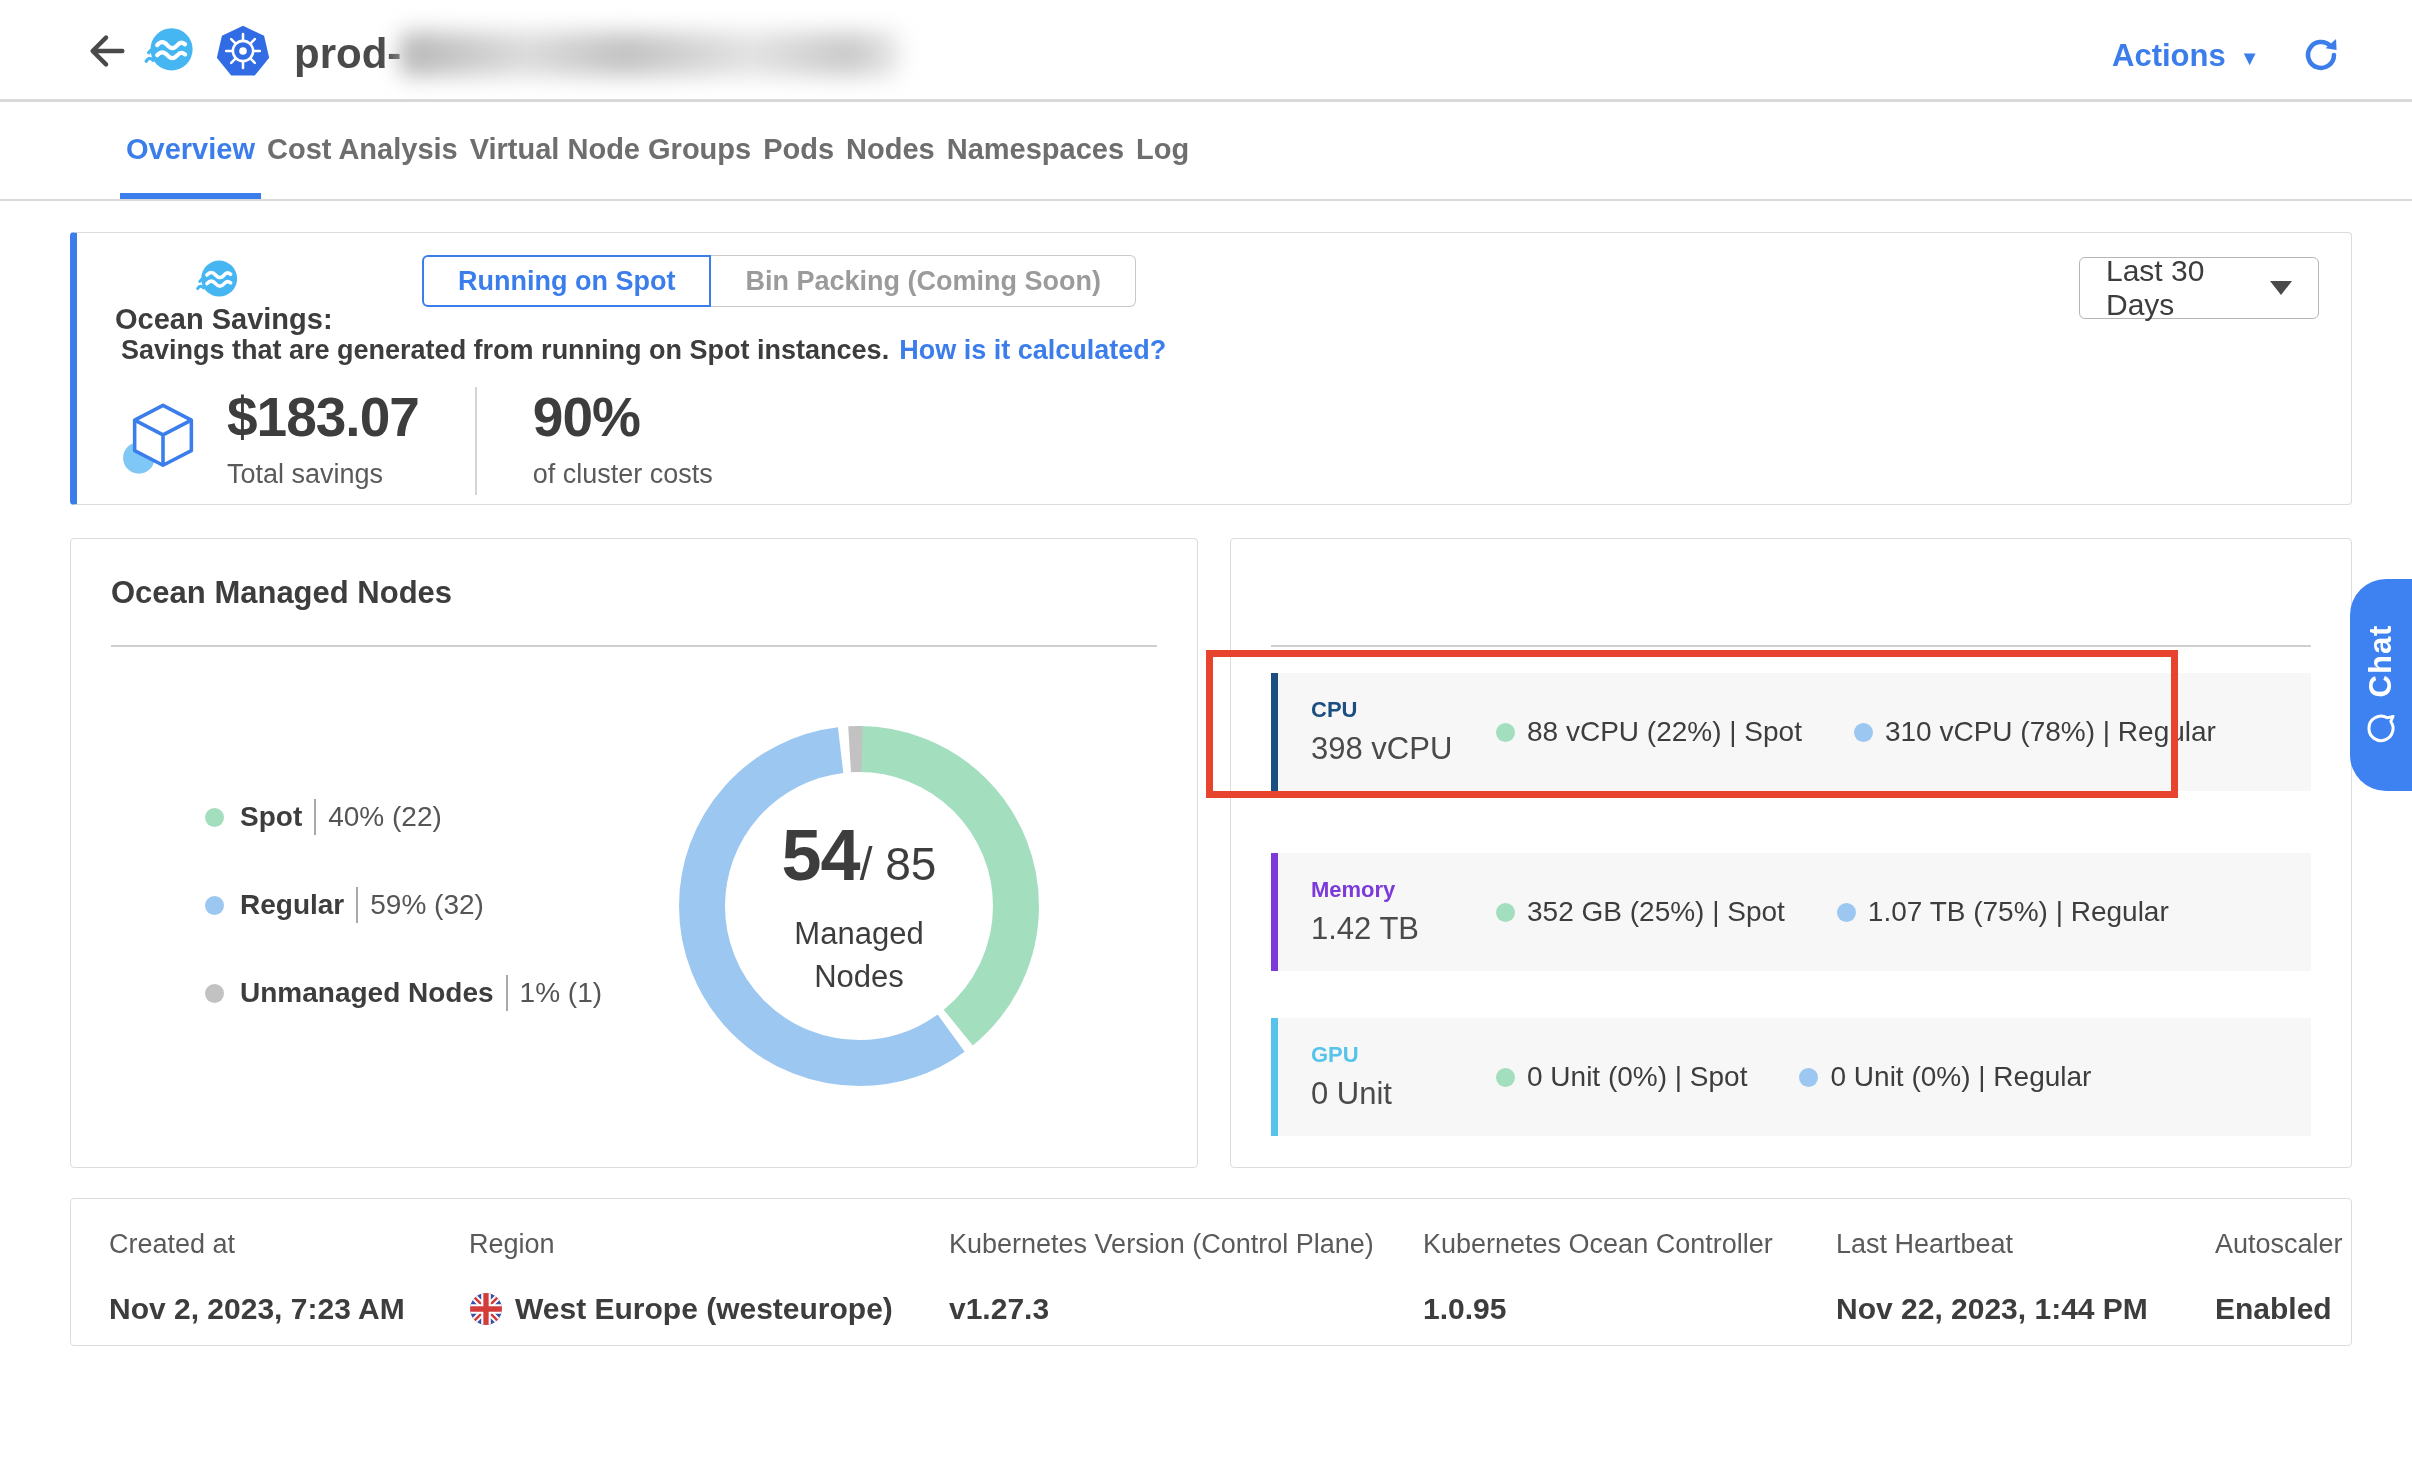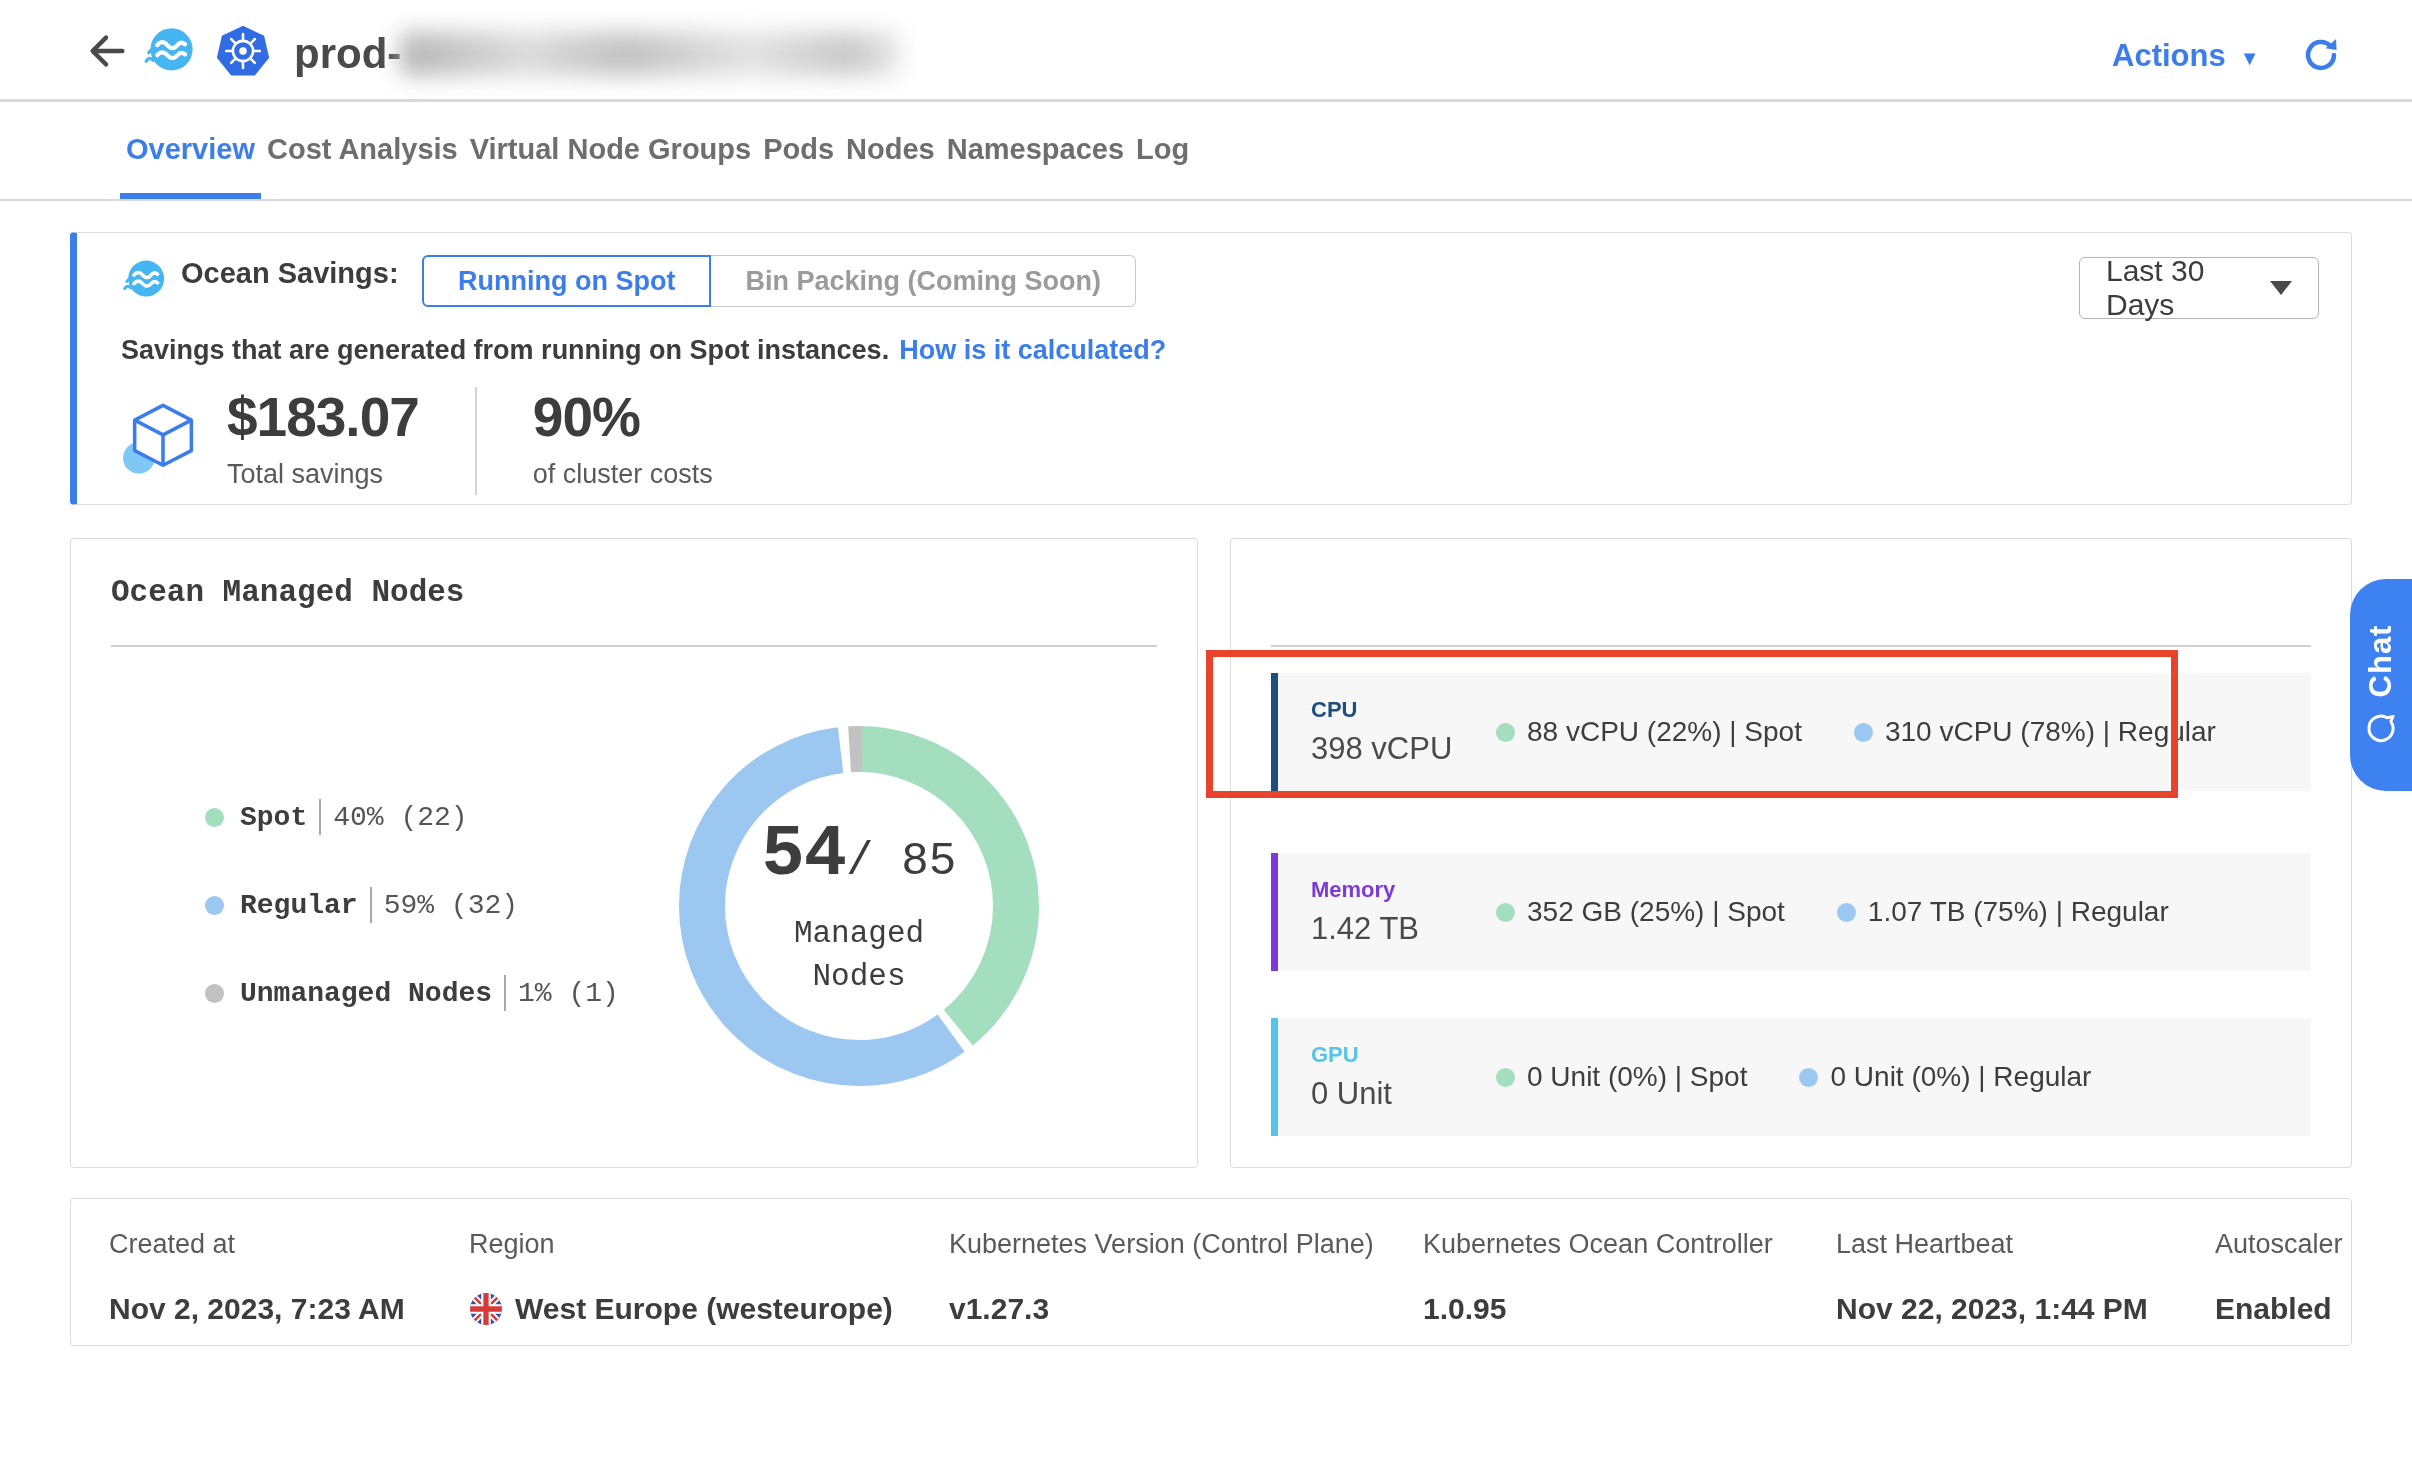--- a/index.html
+++ b/index.html
@@ -24,39 +24,39 @@
   .actions-btn { position:absolute; left:2112px; top:38px; display:flex; align-items:center; gap:14px; color:#3b7deb; font-size:31px; font-weight:700; cursor:pointer; }
   .actions-caret { font-size:20px; margin-top:4px; }
   .refresh-btn { position:absolute; left:2300px; top:34px; width:42px; height:42px; cursor:pointer; }
   
   .tabbar { position:absolute; left:0; top:105px; width:2412px; height:96px; display:flex; align-items:stretch; padding-left:120px; border-bottom:2px solid #d9d9d9; background:#fff; }
   .tab { display:flex; align-items:center; font-size:29px; font-weight:700; color:#6e6e6e; cursor:pointer; padding:0 6px; border-bottom:6px solid transparent; }
   .tab.active { color:#3b7deb; border-bottom-color:#3b7deb; }
   
   .card { position:absolute; background:#fff; border:1px solid #dcdcdc; border-radius:4px; }
   .savings-card { left:70px; top:232px; width:2282px; height:273px; border-left:7px solid #3b7deb; }
-  .savings-row1 { position:absolute; left:44px; top:24px; display:flex; align-items:flex-start; }
+  .savings-row1 { position:absolute; left:38px; top:24px; display:flex; align-items:center;flex-direction:column; }
   .mini-ocean { width:46px; height:46px; margin-right:14px; }
   .savings-label { font-size:29px; font-weight:700; color:#3d3d3d; }
   .toggle-group { position:absolute; left:345px; top:22px; display:flex; }
   .toggle-btn { height:52px; display:flex; align-items:center; padding:0 34px; font-size:27px; font-weight:700; background:#fff; cursor:pointer; }
   .toggle-btn.active { border:2px solid #3b7deb; color:#3b7deb; border-radius:6px 0 0 6px; }
   .toggle-btn.disabled { border:1px solid #c9c9c9; border-left:none; color:#9b9b9b; border-radius:0 6px 6px 0; }
   .period-select { position:absolute; right:32px; top:24px; width:240px; height:62px; border:1px solid #b5b5b5; border-radius:6px; display:flex; align-items:center; justify-content:space-between; padding:0 26px; cursor:pointer; }
   .period-label { font-size:30px; color:#3d3d3d; }
   .select-caret { width:0; height:0; border-left:11px solid transparent; border-right:11px solid transparent; border-top:14px solid #4a4a4a; }
   .savings-desc { position:absolute; left:44px; top:102px; font-size:27px; font-weight:700; color:#3d3d3d; }
   .savings-link { color:#3b7deb; margin-left:10px; cursor:pointer; }
   .savings-values { position:absolute; left:44px; top:152px; display:flex; align-items:flex-start; }
   .cube-icon { width:84px; height:84px; margin-top:12px; margin-right:22px; }
   .sv-num { font-size:55px; font-weight:700; color:#3d3d3d; letter-spacing:-1px; }
   .sv-cap { font-size:27px; color:#5a5a5a; margin-top:10px; }
   .sv-divider { width:2px; background:#d4d4d4; height:108px; margin:2px 56px 0 56px; }
   
-  .nodes-card { left:70px; top:538px; width:1128px; height:630px;font-family:Liberation Mono, monospace; }
+  .nodes-card { left:70px; top:538px; width:1128px; height:630px; }
   .card-title { position:absolute; left:40px; top:36px; font-size:31px; font-weight:700; color:#3d3d3d; }
   .card-divider { position:absolute; left:40px; right:40px; top:106px; height:2px; background:#cfcfcf; }
   .legend { position:absolute; left:134px; top:258px; }
   .legend-item { display:flex; align-items:center; height:40px; margin-bottom:48px; }
   .dot { width:19px; height:19px; border-radius:50%; flex:none; }
   .legend-item .dot { margin-right:16px; }
   .legend-label { font-size:28px; font-weight:700; color:#3d3d3d; }
   .vsep { width:2px; height:36px; background:#a9a9a9; margin:0 12px; }
   .legend-value { font-size:28px; color:#555; }
   .donut-wrap { position:absolute; left:588px; top:167px; width:400px; height:400px; }

